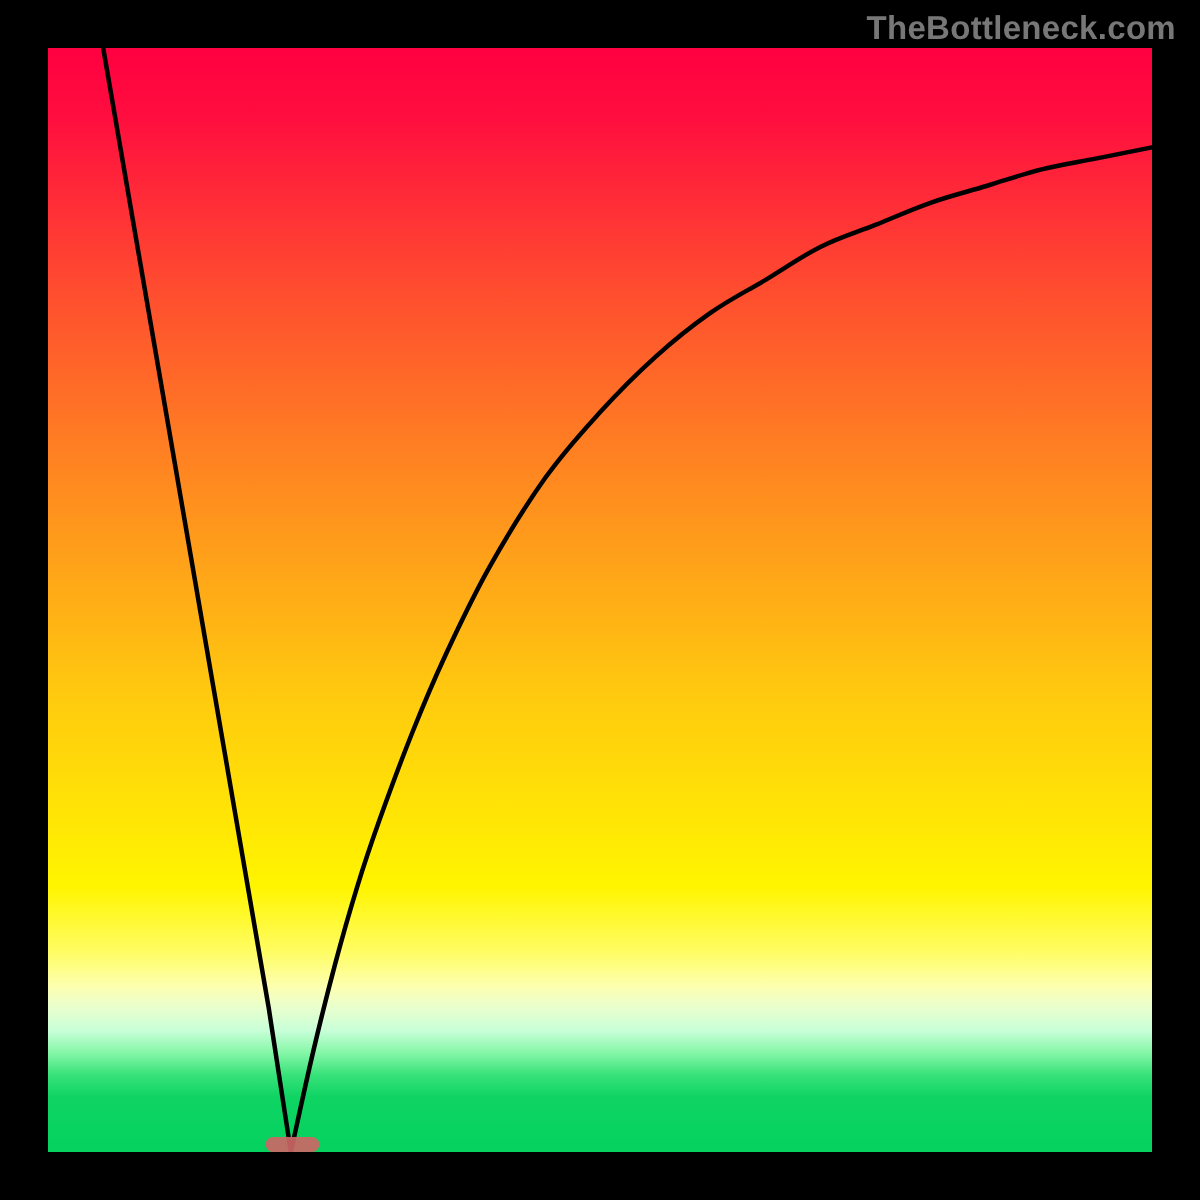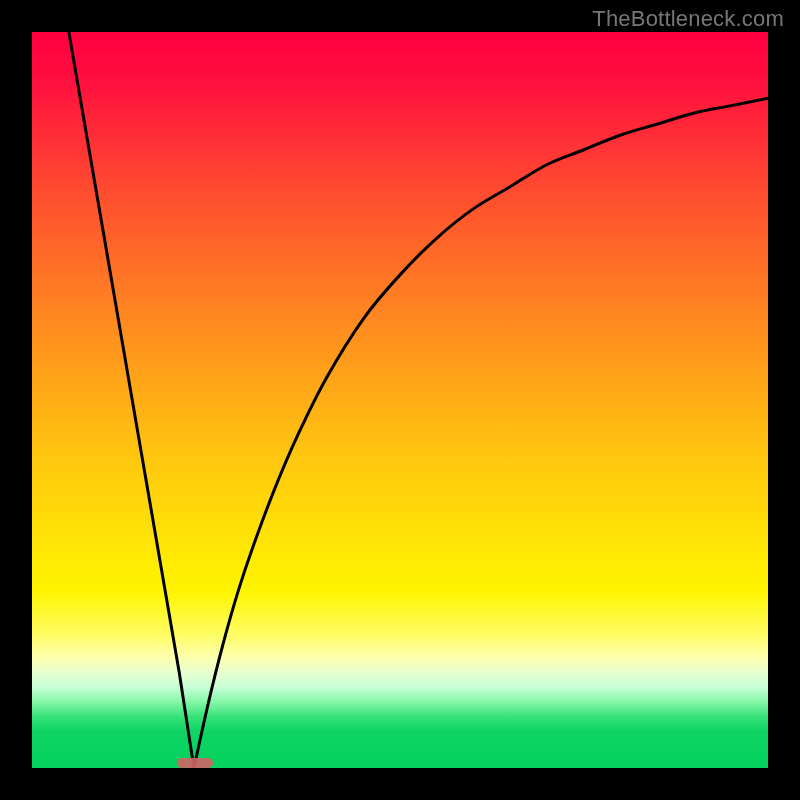--- a/index.html
+++ b/index.html
@@ -40,21 +40,21 @@
       #0fd463 95%,
       #04d25e 100%
     );
   }
   .watermark {
     position: absolute;
     top: 6px;
     right: 16px;
     color: #777;
     font-size: 22px;
-    font-weight: 400;
+    font-weight: 700;
     letter-spacing: 0.2px;
     user-select: none;
   }
   svg.curve {
     position: absolute;
     inset: 0;
     width: 736px;
     height: 736px;
     overflow: visible;
   }

